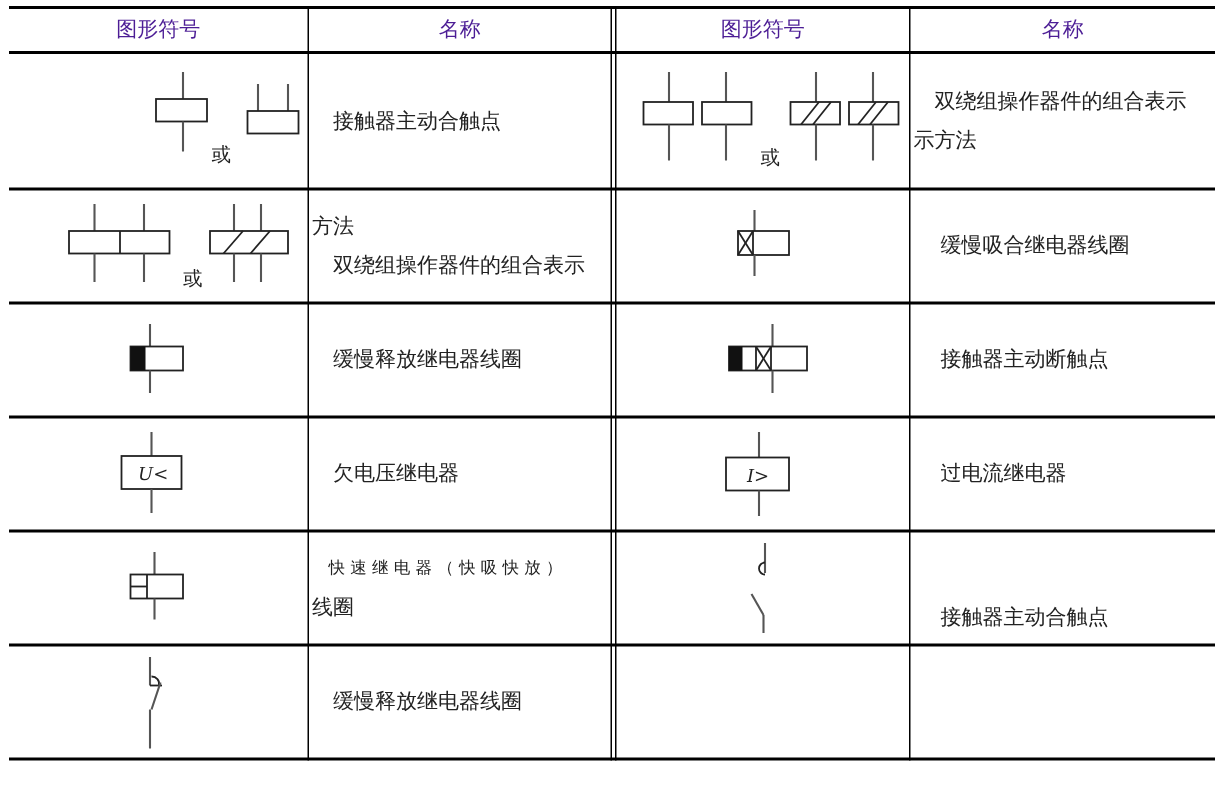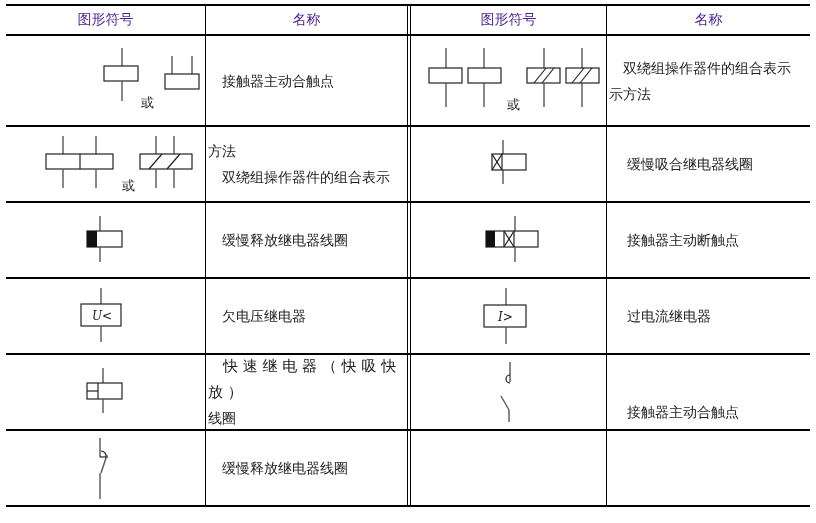--- a/index.html
+++ b/index.html
@@ -185,21 +185,21 @@
   <svg width="50" height="50">
     <line class="lead" x1="22" y1="1" x2="22" y2="16"></line>
     <rect class="s" x="6" y="16" width="35" height="16"></rect>
     <line class="s" x1="17" y1="16" x2="17" y2="32"></line>
     <line class="s" x1="6" y1="24" x2="17" y2="24"></line>
     <line class="lead" x1="22" y1="32" x2="22" y2="46"></line>
   </svg>
 </div>
 <div class="cell name" style="left:206px; top:355px; width:201px; height:74px;">
   <div>
-    <span style="font-size:15px;">　快 速 继 电 器 （ 快 吸 快 放 ）</span>
+    <span style="font-size:11px;">　快 速 继 电 器 （ 快 吸 快 放 ）</span>
     <span>线圈</span>
   </div>
 </div>
 <div class="cell sym" style="left:411px; top:355px; width:195px; height:74px;">
   <svg width="30" height="65">
     <line class="lead" x1="16" y1="2" x2="16" y2="22"></line>
     <path class="s" d="M16 15 A4 4 0 0 0 16 23"></path>
     <line class="lead" x1="7" y1="36" x2="15" y2="50"></line>
     <line class="lead" x1="15" y1="50" x2="15" y2="62"></line>
   </svg>

